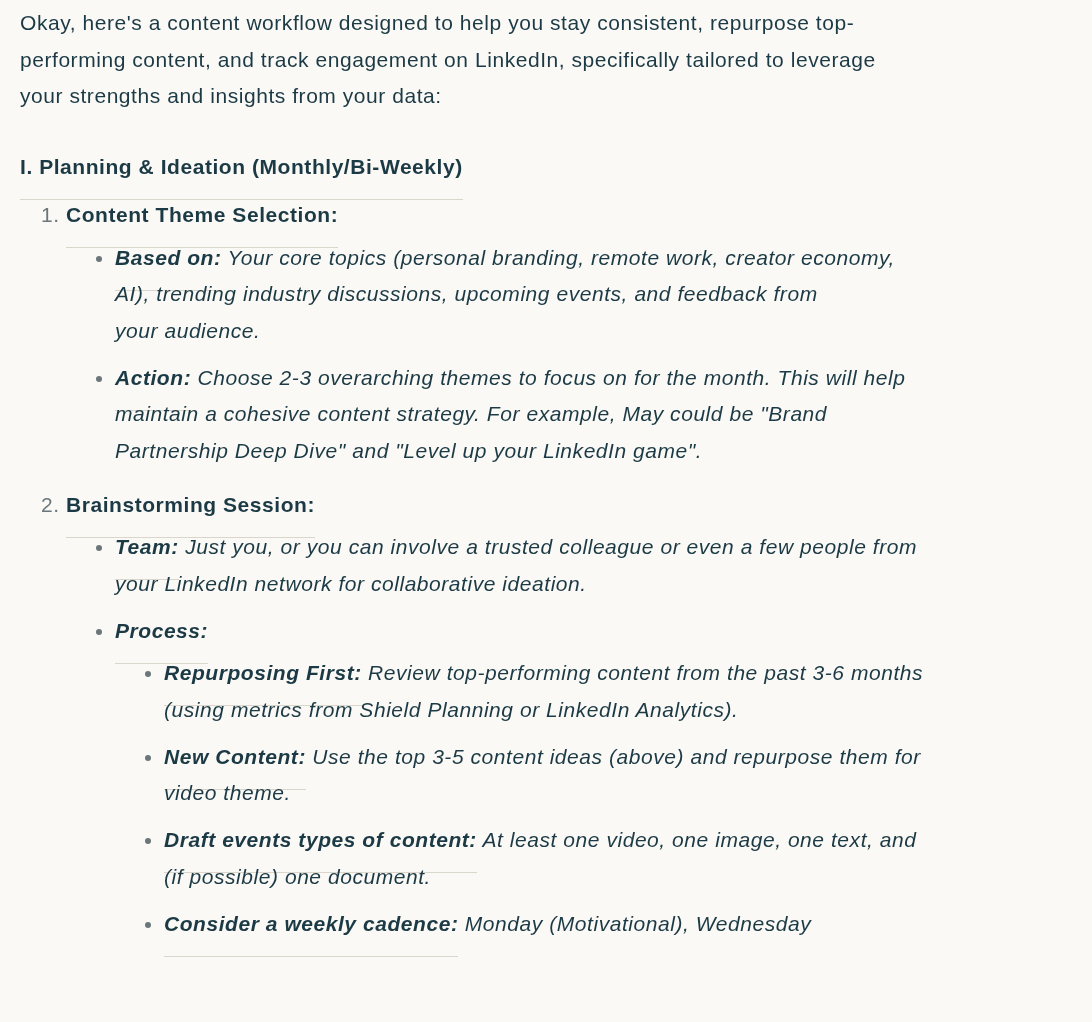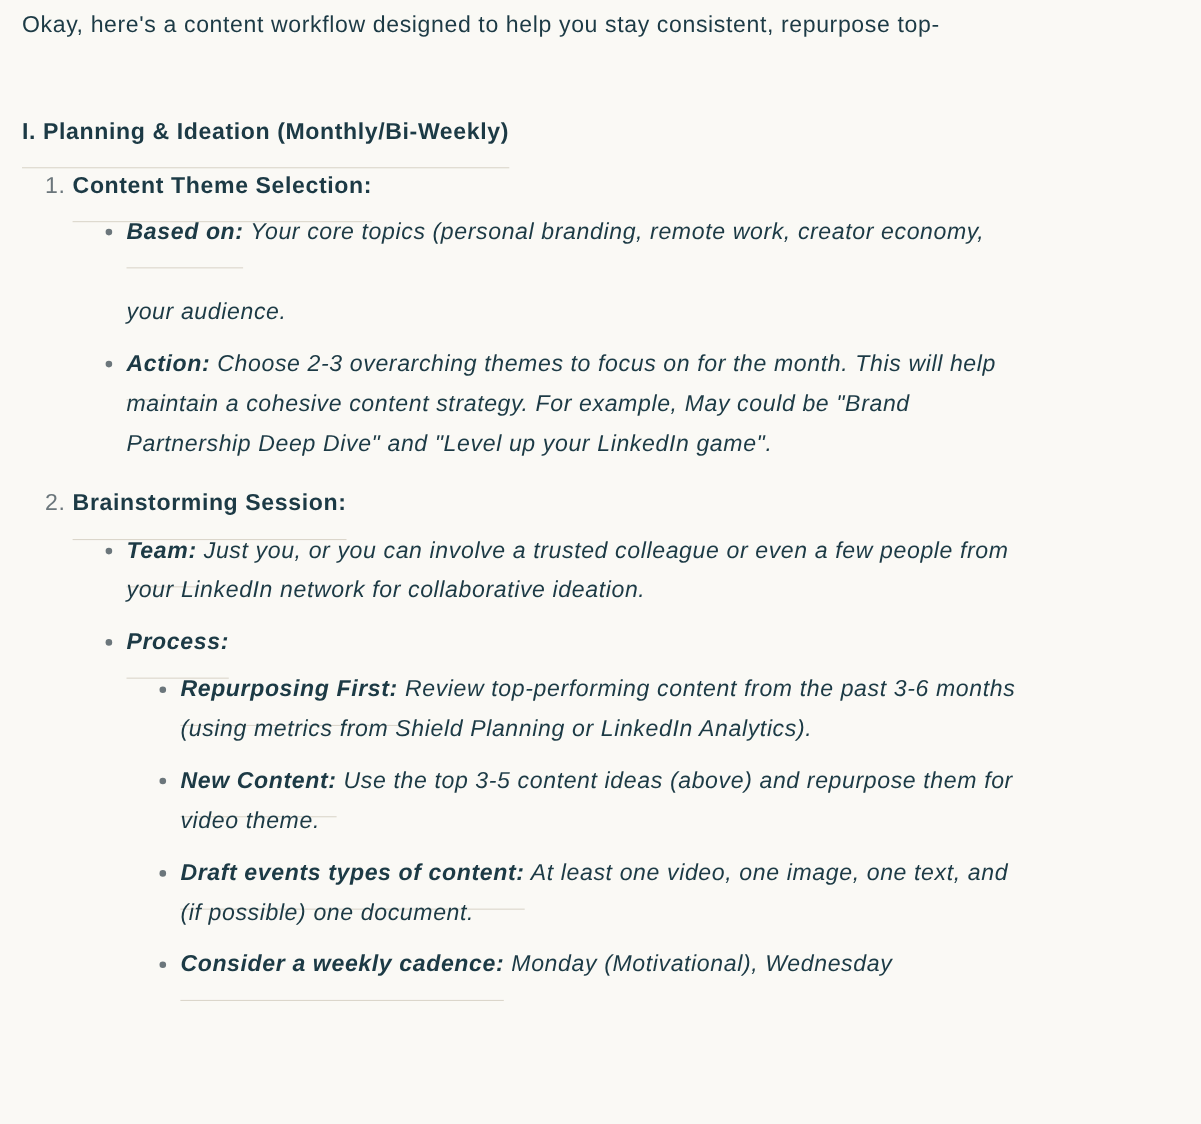--- a/index.html
+++ b/index.html
@@ -18,21 +18,21 @@
     color: var(--text);
     font-family: "Liberation Sans", "DejaVu Sans", sans-serif;
     font-size: 21px;
     line-height: 36.5px;
     letter-spacing: 0.55px;
   }
   main.message {
     padding: 5px 42px 0 20px;
   }
   p { margin: 0; }
-  p.intro-paragraph { margin-bottom: 24px; }
+  p.intro-paragraph { margin-bottom: 34px; }
   p.section-heading { margin-bottom: 0; }
   strong.hl {
     font-weight: 700;
     color: var(--text);
     border-bottom: 1.5px solid var(--underline);
     padding-bottom: 21px;
   }
   ol.numbered-list {
     margin: 12px 0 0 0;
     padding-left: 46px;
@@ -50,25 +50,25 @@
   ul.bullet-list > li::marker {
     color: var(--marker);
   }
   li { margin-bottom: 10.5px; }
   ol.numbered-list > li { margin-bottom: 17.5px; }
 </style>
 </head>
 <body>
 
 <main class="message">
-    <p class="intro-paragraph"><span>Okay, here's a content workflow designed to help you stay consistent, repurpose top-</span><br><br></p>
+    <p class="intro-paragraph"><span>Okay, here's a content workflow designed to help you stay consistent, repurpose top-</span><br><span>performing content, and track engagement on LinkedIn, specifically tailored to leverage</span><br><span>your strengths and insights from your data:</span></p>
     <p class="section-heading"><strong class="hl">I. Planning &amp; Ideation (Monthly/Bi-Weekly)</strong></p>
     <ol class="numbered-list">
       <li><strong class="hl">Content Theme Selection:</strong><ul class="bullet-list">
-          <li><strong class="hl">Based on:</strong><span> Your core topics (personal branding, remote work, creator economy,</span><br><br><span>your audience.</span></li>
+          <li><strong class="hl">Based on:</strong><span> Your core topics (personal branding, remote work, creator economy,</span><br><span>AI), trending industry discussions, upcoming events, and feedback from</span><br><span>your audience.</span></li>
           <li><strong class="hl">Action:</strong><span> Choose 2-3 overarching themes to focus on for the month. This will help</span><br><span>maintain a cohesive content strategy. For example, May could be "Brand</span><br><span>Partnership Deep Dive" and "Level up your LinkedIn game".</span></li>
         </ul></li>
       <li><strong class="hl">Brainstorming Session:</strong><ul class="bullet-list">
           <li><strong class="hl">Team:</strong><span> Just you, or you can involve a trusted colleague or even a few people from</span><br><span>your LinkedIn network for collaborative ideation.</span></li>
           <li><strong class="hl">Process:</strong><ul class="bullet-list">
               <li><strong class="hl">Repurposing First:</strong><span> Review top-performing content from the past 3-6 months</span><br><span>(using metrics from Shield Planning or LinkedIn Analytics).</span></li>
               <li><strong class="hl">New Content:</strong><span> Use the top 3-5 content ideas (above) and repurpose them for</span><br><span>video theme.</span></li>
               <li><strong class="hl">Draft events types of content:</strong><span> At least one video, one image, one text, and</span><br><span>(if possible) one document.</span></li>
               <li><strong class="hl">Consider a weekly cadence:</strong><span> Monday (Motivational), Wednesday</span><br></li>
             </ul></li>

